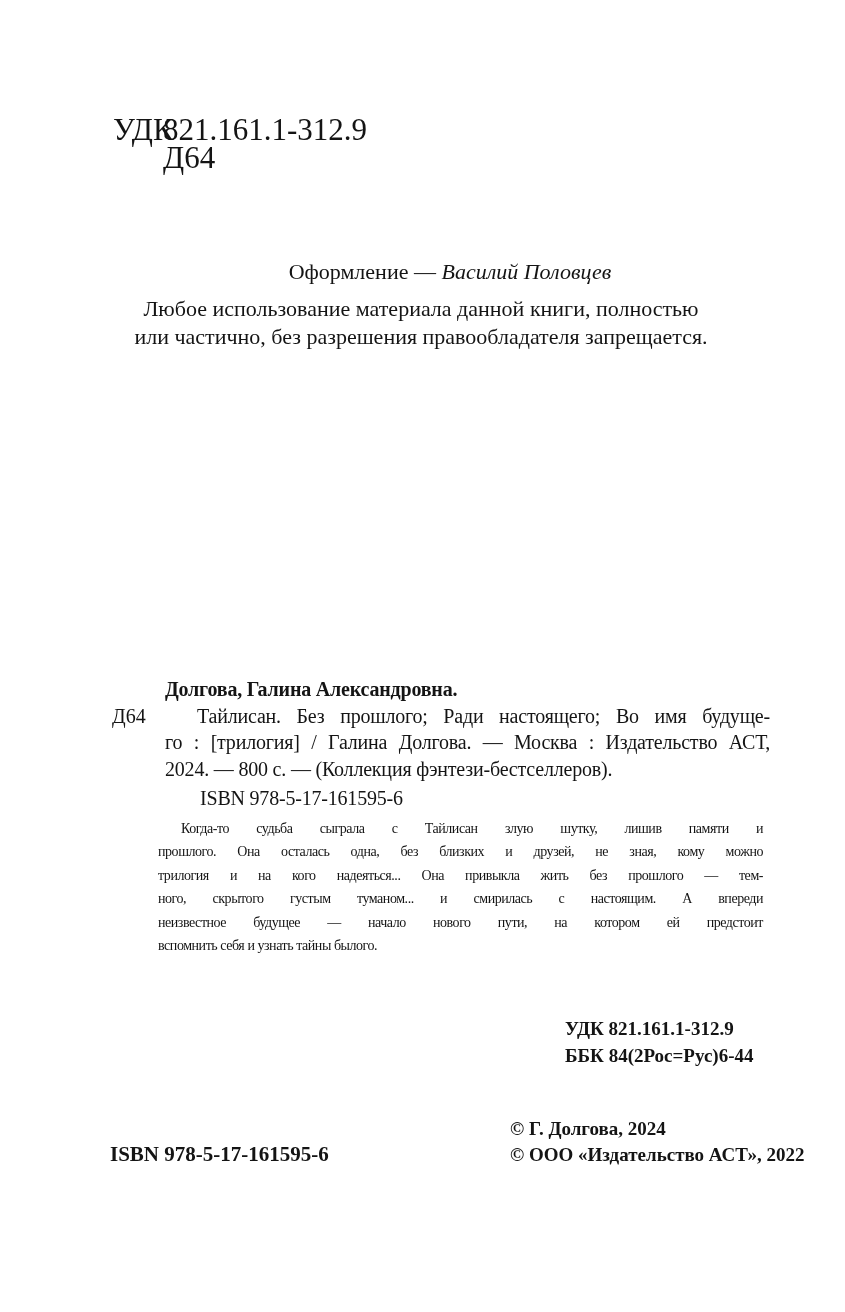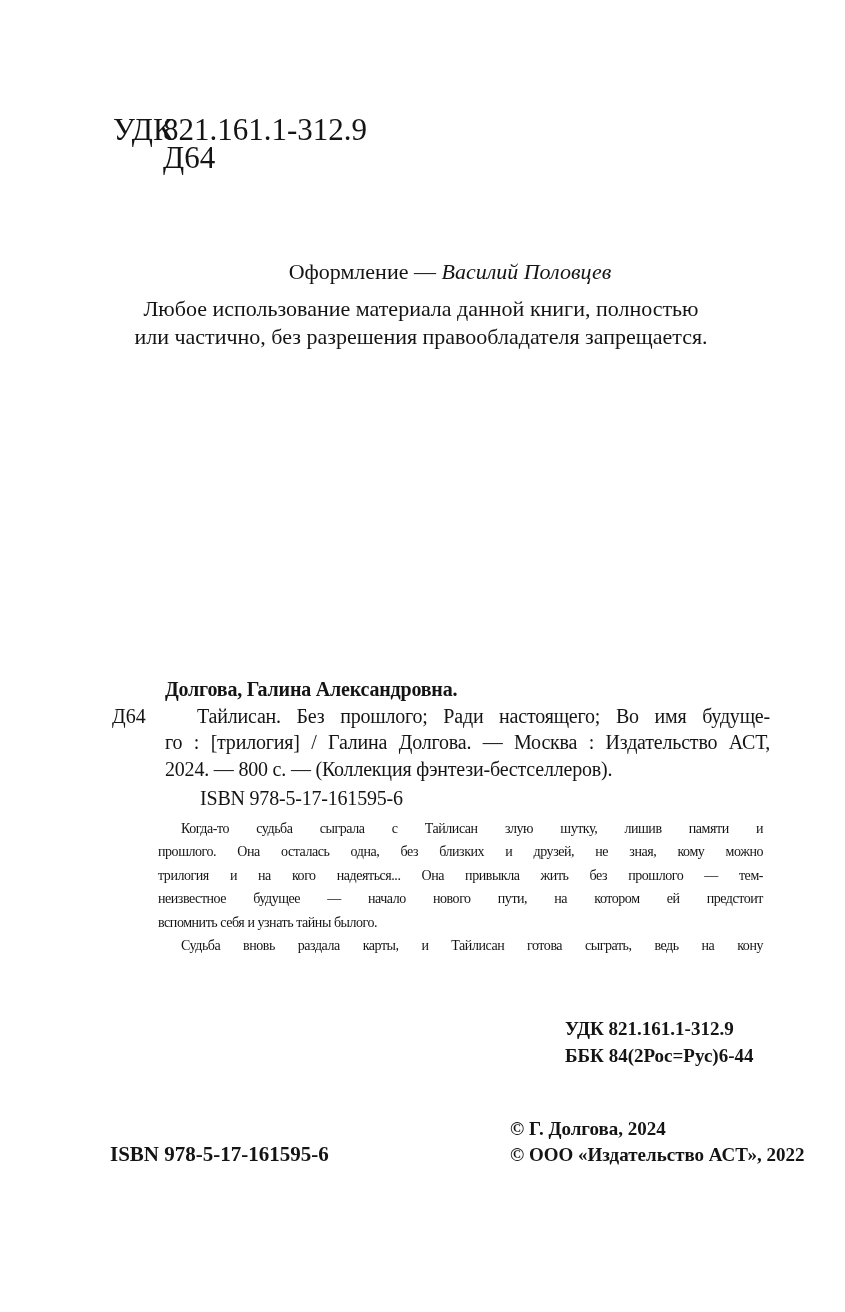--- a/index.html
+++ b/index.html
@@ -120,23 +120,23 @@
     <div class="j ind-title">Тайлисан. Без прошлого; Ради настоящего; Во имя будуще-</div>
     <div class="j">го : [трилогия] / Галина Долгова. — Москва : Издательство АСТ,</div>
     <div>2024. — 800 с. — (Коллекция фэнтези-бестселлеров).</div>
     <div class="isbn-line">ISBN 978-5-17-161595-6</div>
   </div>
 
   <div class="abs annotation">
     <div class="j ind">Когда-то судьба сыграла с Тайлисан злую шутку, лишив памяти и</div>
     <div class="j">прошлого. Она осталась одна, без близких и друзей, не зная, кому можно</div>
     <div class="j">трилогия и на кого надеяться... Она привыкла жить без прошлого — тем-</div>
+    <div class="j">ного, скрытого густым туманом... и смирилась с настоящим. А впереди</div>
     <div class="j">неизвестное будущее — начало нового пути, на котором ей предстоит</div>
     <div>вспомнить себя и узнать тайны былого.</div>
-    <div class="j ind">Судьба вновь раздала карты, и Тайлисан готова сыграть, ведь на кону</div>
   </div>
 
   <div class="abs codes-footer">
     <div>УДК 821.161.1-312.9</div>
     <div>ББК 84(2Рос=Рус)6-44</div>
   </div>
 
   <div class="abs imprint-isbn">ISBN 978-5-17-161595-6</div>
 
   <div class="abs imprint-copy">

